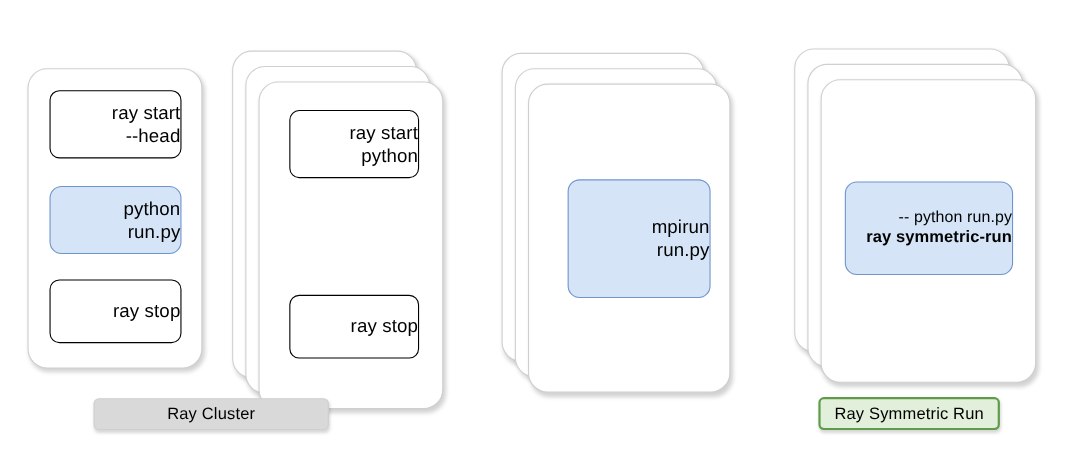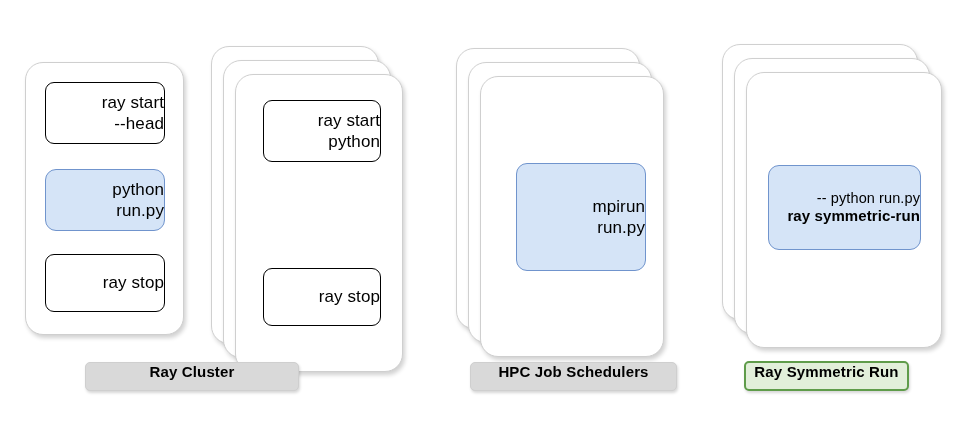--- a/index.html
+++ b/index.html
@@ -61,25 +61,25 @@
   }
   .cmd .line { display: block; white-space: pre; }
   .cmd .line.bold { font-weight: bold; font-size: 15px; }
   .cmd .line.small { font-size: 14.5px; }
 
   
   .caption {
     position: absolute;
     box-sizing: border-box;
     display: flex;
-    align-items: flex-start;
+    align-items: center;
     justify-content: center;
     border-radius: 5px;
     font-size: 15px;
-    font-weight: bold;
+    font-weight: normal;
     letter-spacing: 0.15px;
   }
   .caption.gray {
     background: #d9d9d9;
     border: 1px solid #cfcfcf;
     box-shadow: 1px 2px 3px rgba(0,0,0,0.16);
   }
   .caption.green {
     background: #e2efda;
     border: 2px solid #5f9c4a;
@@ -126,23 +126,20 @@
 
   <div class="card" style="left:456px; top:48px; width:184px; height:281px;"></div>
   <div class="card" style="left:468px; top:62px; width:184px; height:281px;"></div>
   <div class="card front" style="left:480px; top:76px; width:184px; height:281px;"></div>
 
   <div class="cmd highlight" style="left:516px; top:163px; width:130px; height:108px;">
     <span class="line">mpirun</span>
     <span class="line">run.py</span>
   </div>
 
-  <div class="caption gray" style="left:470px; top:362px; width:207px; height:29px;">
-    <span>HPC Job Schedulers</span>
-  </div>
 
   <div class="card" style="left:722px; top:44px; width:196px; height:276px;"></div>
   <div class="card" style="left:734px; top:58px; width:196px; height:276px;"></div>
   <div class="card front" style="left:746px; top:72px; width:196px; height:276px;"></div>
 
   <div class="cmd highlight" style="left:768px; top:165px; width:153px; height:85px;">
     <span class="line small">-- python run.py</span>
     <span class="line bold">ray symmetric-run</span>
   </div>
 

